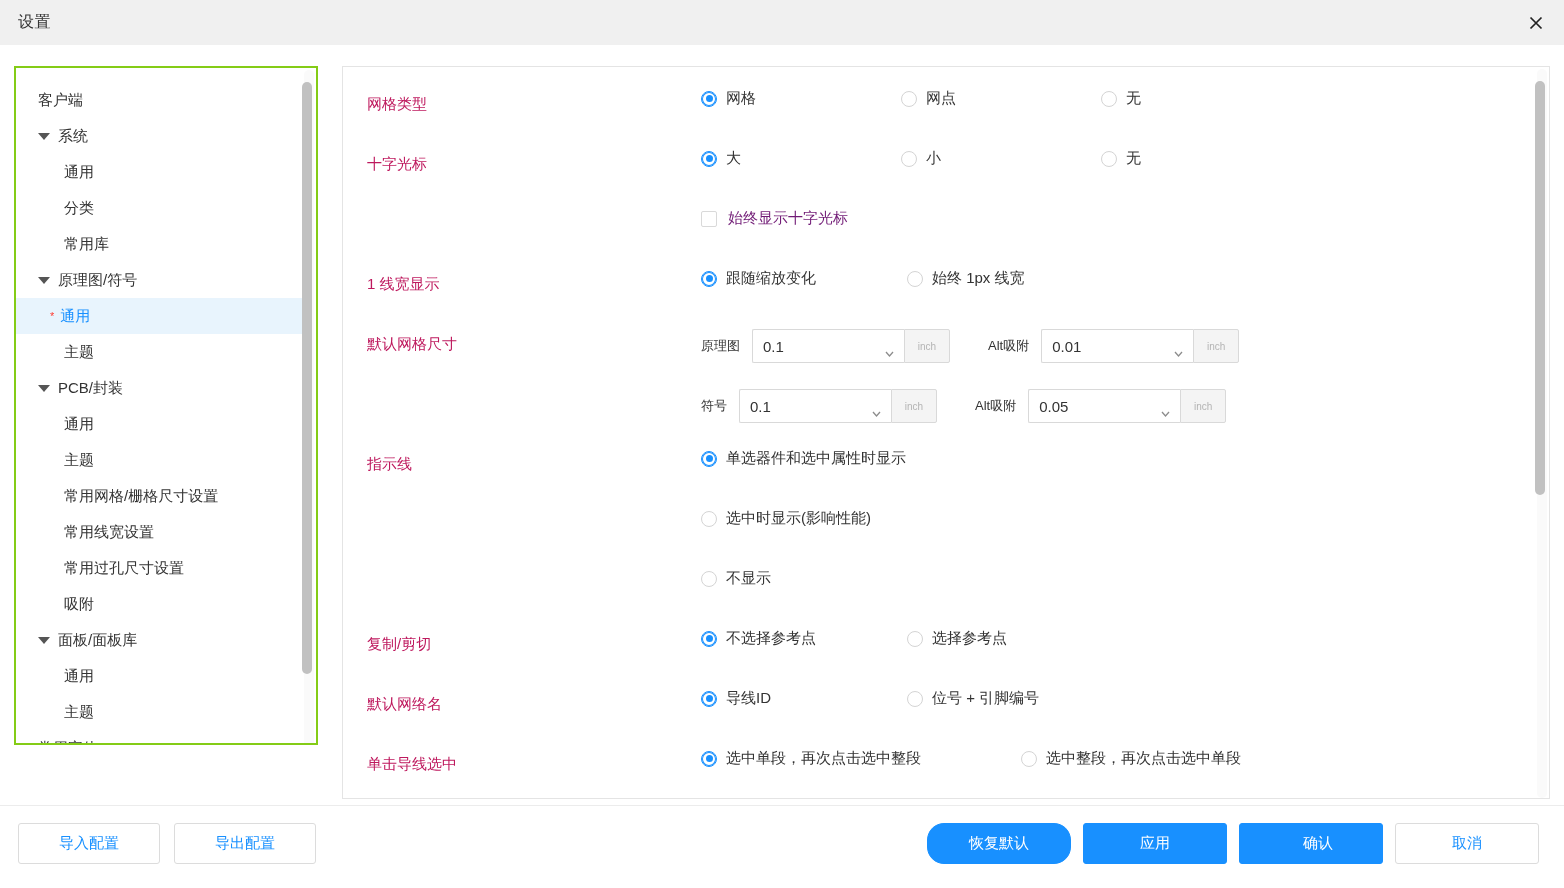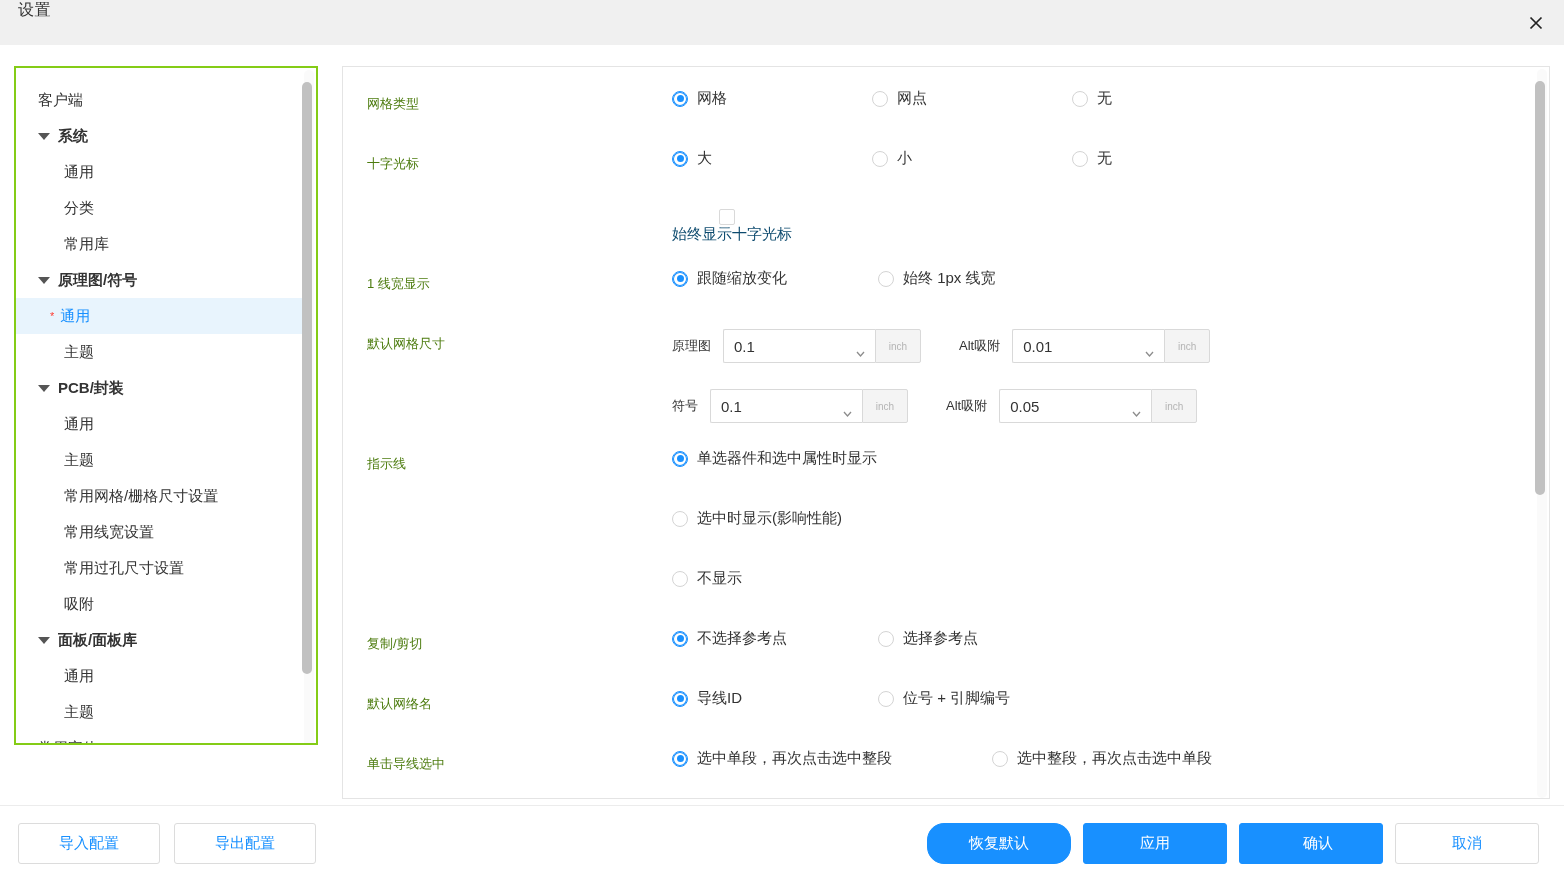--- a/index.html
+++ b/index.html
@@ -9,21 +9,21 @@
     background: #ffffff;
     font-family: "Liberation Sans", "DejaVu Sans", sans-serif;
     overflow: hidden;
   }
 
   
   .titlebar {
     position: absolute; left: 0; top: 0;
     width: 1564px; height: 45px;
     background: #f0f0f0;
-    display: flex; align-items: flex-start;
+    display: flex; align-items: center;
   }
   .title-text {
     margin-left: 18px;
     font-size: 16px;
     color: #333333;
     letter-spacing: .5px;
   }
   .close-btn {
     position: absolute; right: 0; top: 0;
     width: 56px; height: 45px;
@@ -55,21 +55,21 @@
   .nav-item {
     height: 36px;
     display: flex; align-items: center;
     font-size: 15px;
     color: #333333;
     cursor: pointer;
     white-space: nowrap;
   }
   .nav-item.level0 { padding-left: 22px; }
   .nav-item.level1 { padding-left: 48px; }
-  .nav-item.group  { padding-left: 22px; font-weight: bold; }
+  .nav-item.group  { padding-left: 22px; }
   .nav-item.selected {
     background: #e8f4fd;
     color: #1890ff;
   }
   .caret {
     width: 0; height: 0;
     border-left: 6px solid transparent;
     border-right: 6px solid transparent;
     border-top: 7px solid #555555;
     margin-right: 8px;
@@ -111,28 +111,29 @@
   }
   .row {
     display: flex;
     align-items: flex-start;
     min-height: 60px;
     padding-left: 24px;
   }
   .row-label {
     width: 305px;
     flex: 0 0 305px;
-    font-size: 13px;
-    color: #4d7c0f;
+    font-size: 15px;
+    color: #be185d;
     padding-top: 6px;
     white-space: nowrap;
   }
   .row-controls {
     display: flex;
     flex: 1 1 auto;
+    margin-left: 29px;
   }
 
   
   .radio {
     display: flex; align-items: center;
     cursor: pointer;
     font-size: 15px;
     color: #333333;
     white-space: nowrap;
   }
@@ -160,22 +161,21 @@
     background: #1890ff;
   }
   .radio-col { width: 200px; flex: 0 0 200px; }
   .radio-col-w { width: 206px; flex: 0 0 206px; }
 
   
   .checkbox {
     display: flex; align-items: center;
     cursor: pointer;
     font-size: 15px;
-    color: #0c4a6e;
-    flex-direction: column;
+    color: #701a75;
   }
   .checkbox .box {
     width: 16px; height: 16px;
     border: 1px solid #d9d9d9;
     border-radius: 2px;
     background: #ffffff;
     margin-right: 11px;
     flex: 0 0 auto;
   }
 

